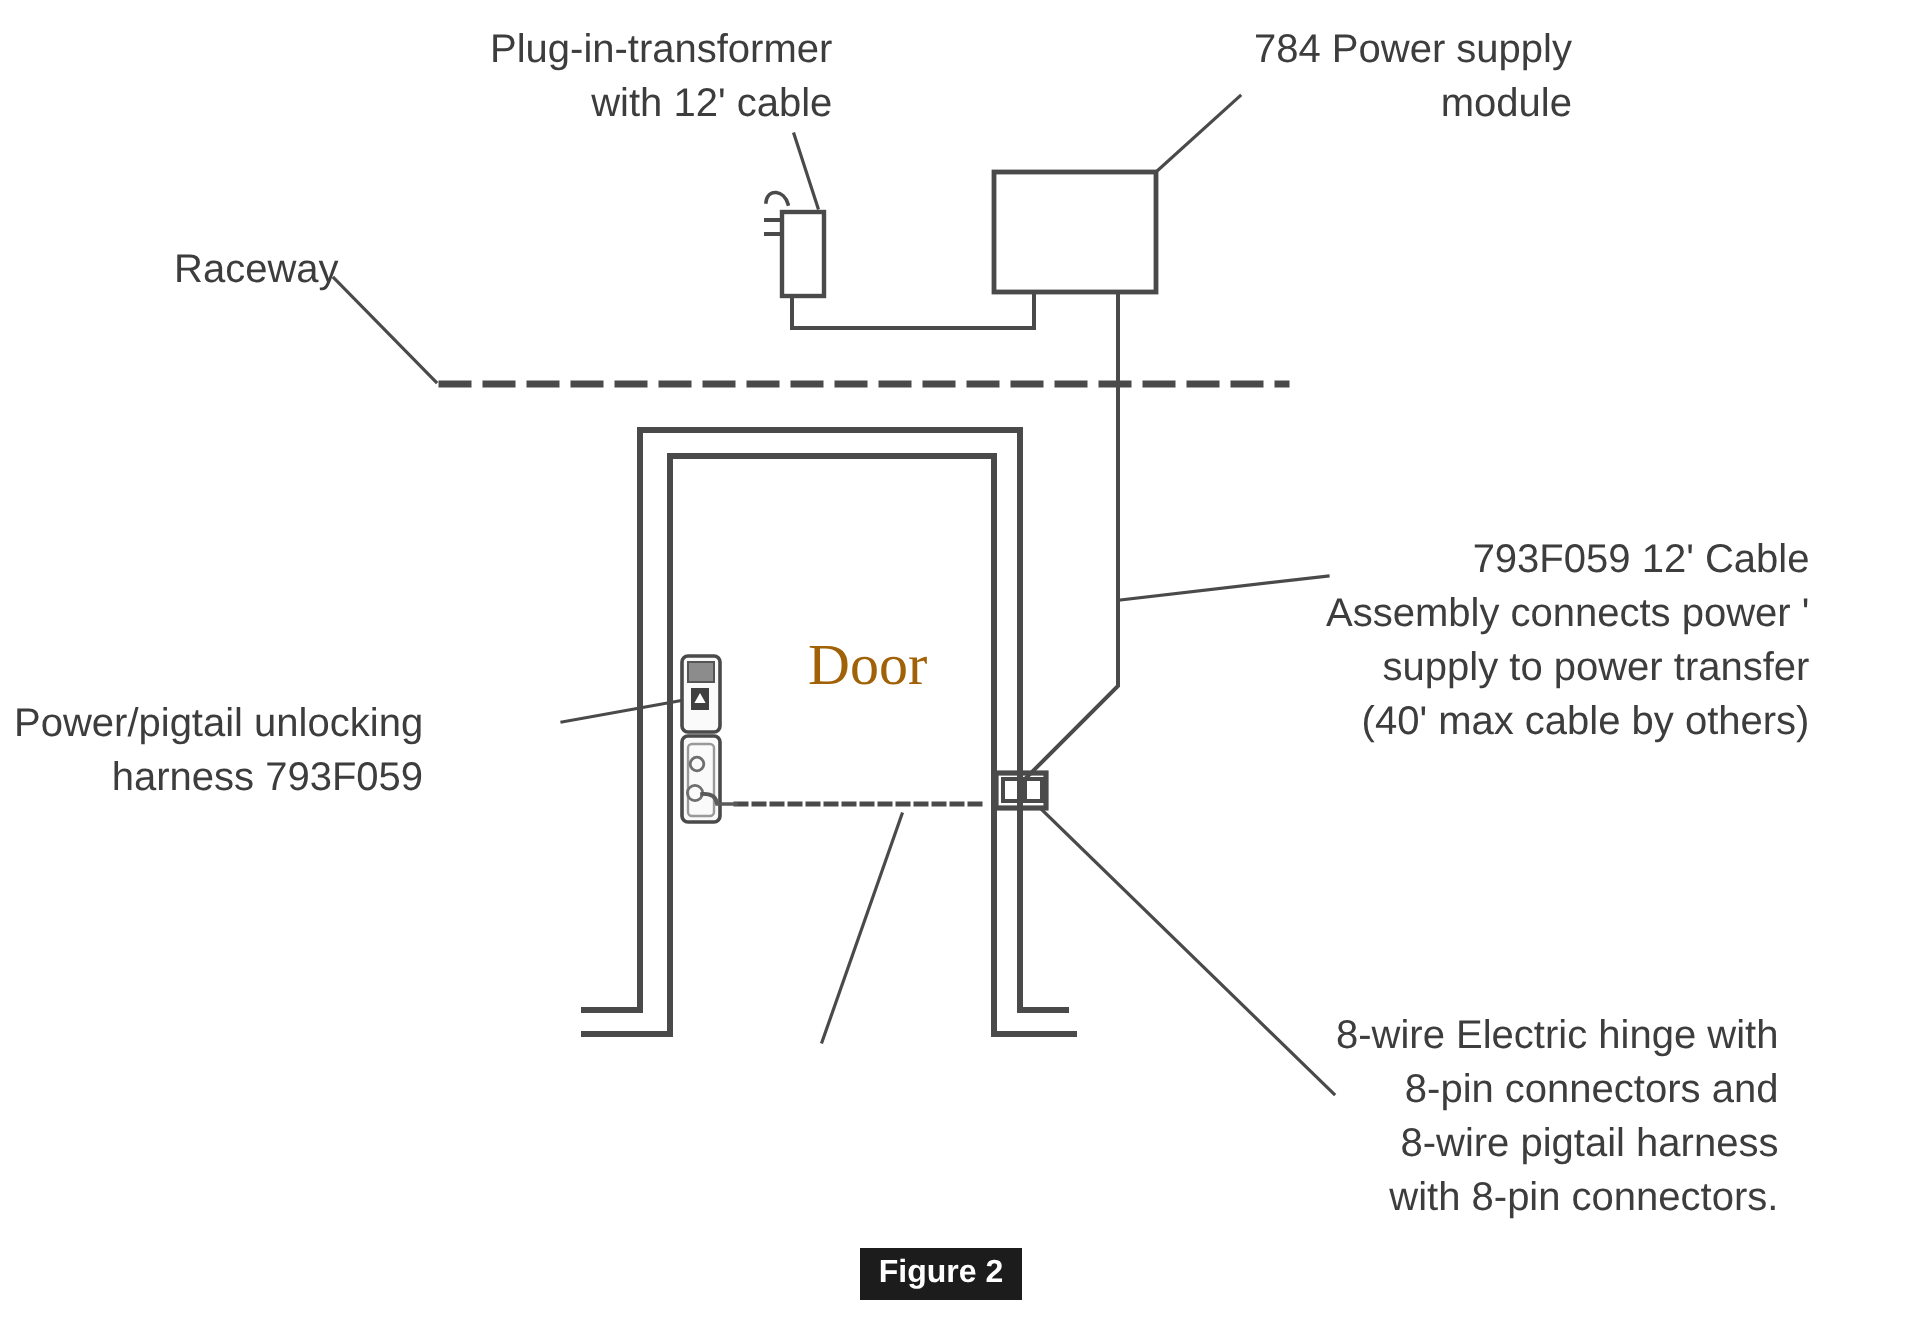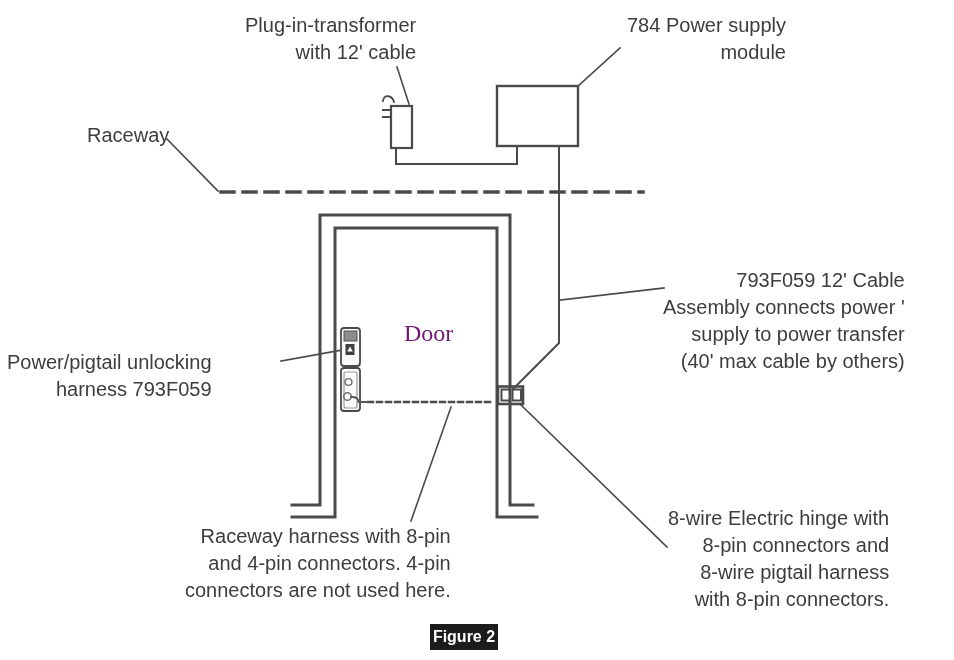--- a/index.html
+++ b/index.html
@@ -20,30 +20,30 @@
     font-size: 20px;
     line-height: 27px;
     color: #3d3d3d;
   }
   #lbl-transformer { left: 245px; top: 12px; }
   #lbl-psu         { left: 627px; top: 12px; }
   #lbl-ceiling     { left: 87px;  top: 122px; }
   #lbl-door {
     left: 404px; top: 318px;
     font-family: "Liberation Serif", serif;
-    font-size: 24px; line-height: 30px; color: #701a75;
+    font-size: 29px; line-height: 30px; color: #a16207;
   }
   #lbl-unlock  { left: 7px;   top: 349px; }
   #lbl-cable   { left: 663px; top: 267px; }
   #lbl-raceway { left: 185px; top: 523px; }
   #lbl-hinge   { left: 668px; top: 505px; }
   .figure-badge {
     position: absolute;
     left: 430px; top: 624px;
-    width: 68px; height: 26px;
+    width: 81px; height: 26px;
     background: #1c1c1c;
     color: #ffffff;
     font-size: 16px;
     font-weight: bold;
     display: flex; align-items: center; justify-content: center;
   }
 </style>
 </head>
 <body>
 
@@ -110,23 +110,20 @@
   <div class="label" id="lbl-door">Door</div>
 
   <div class="label" id="lbl-unlock">Power/pigtail unlocking
 harness 793F059</div>
 
   <div class="label" id="lbl-cable">793F059 12' Cable
 Assembly connects power '
 supply to power transfer
 (40' max cable by others)</div>
 
-  <div class="label" id="lbl-raceway">Raceway harness with 8-pin
-and 4-pin connectors. 4-pin
-connectors are not used here.</div>
 
   <div class="label" id="lbl-hinge">8-wire Electric hinge with
 8-pin connectors and
 8-wire pigtail harness
 with 8-pin connectors.</div>
 
   <div class="figure-badge">Figure 2</div>
 
 </div>
 

